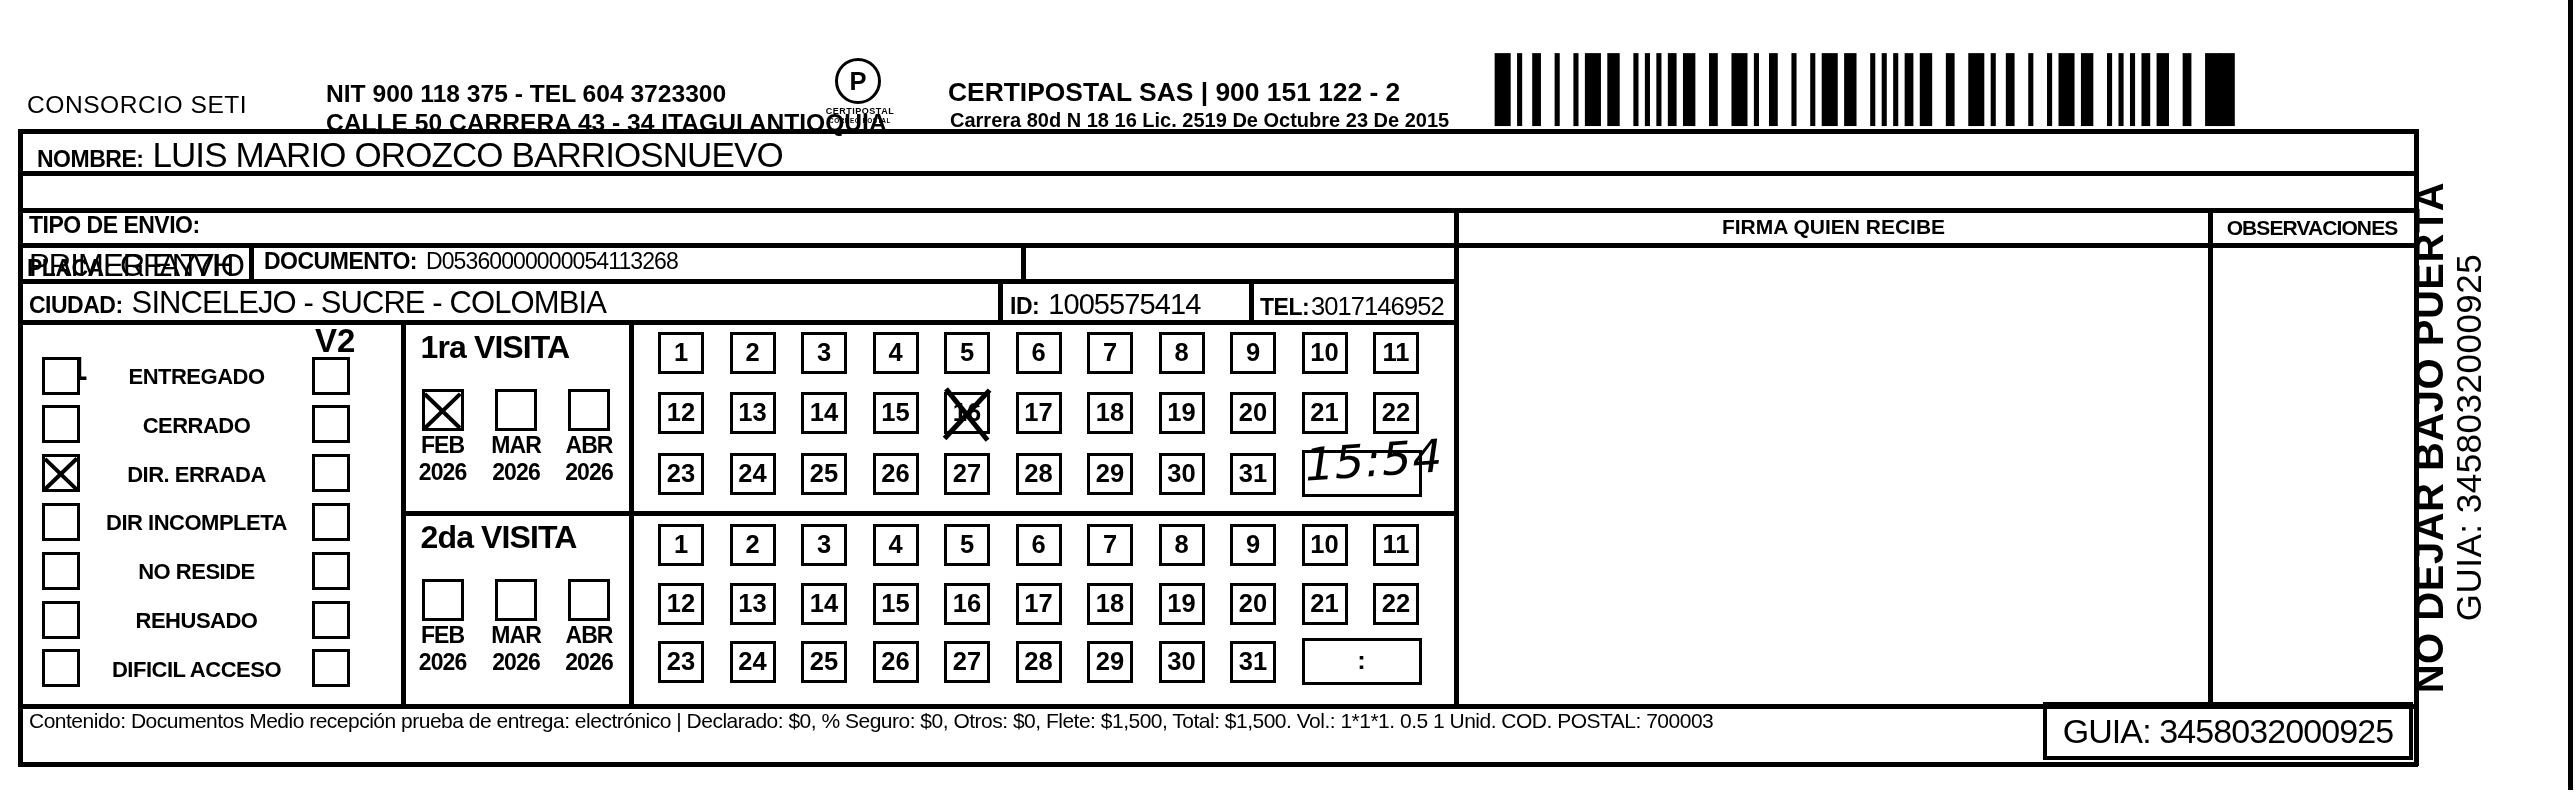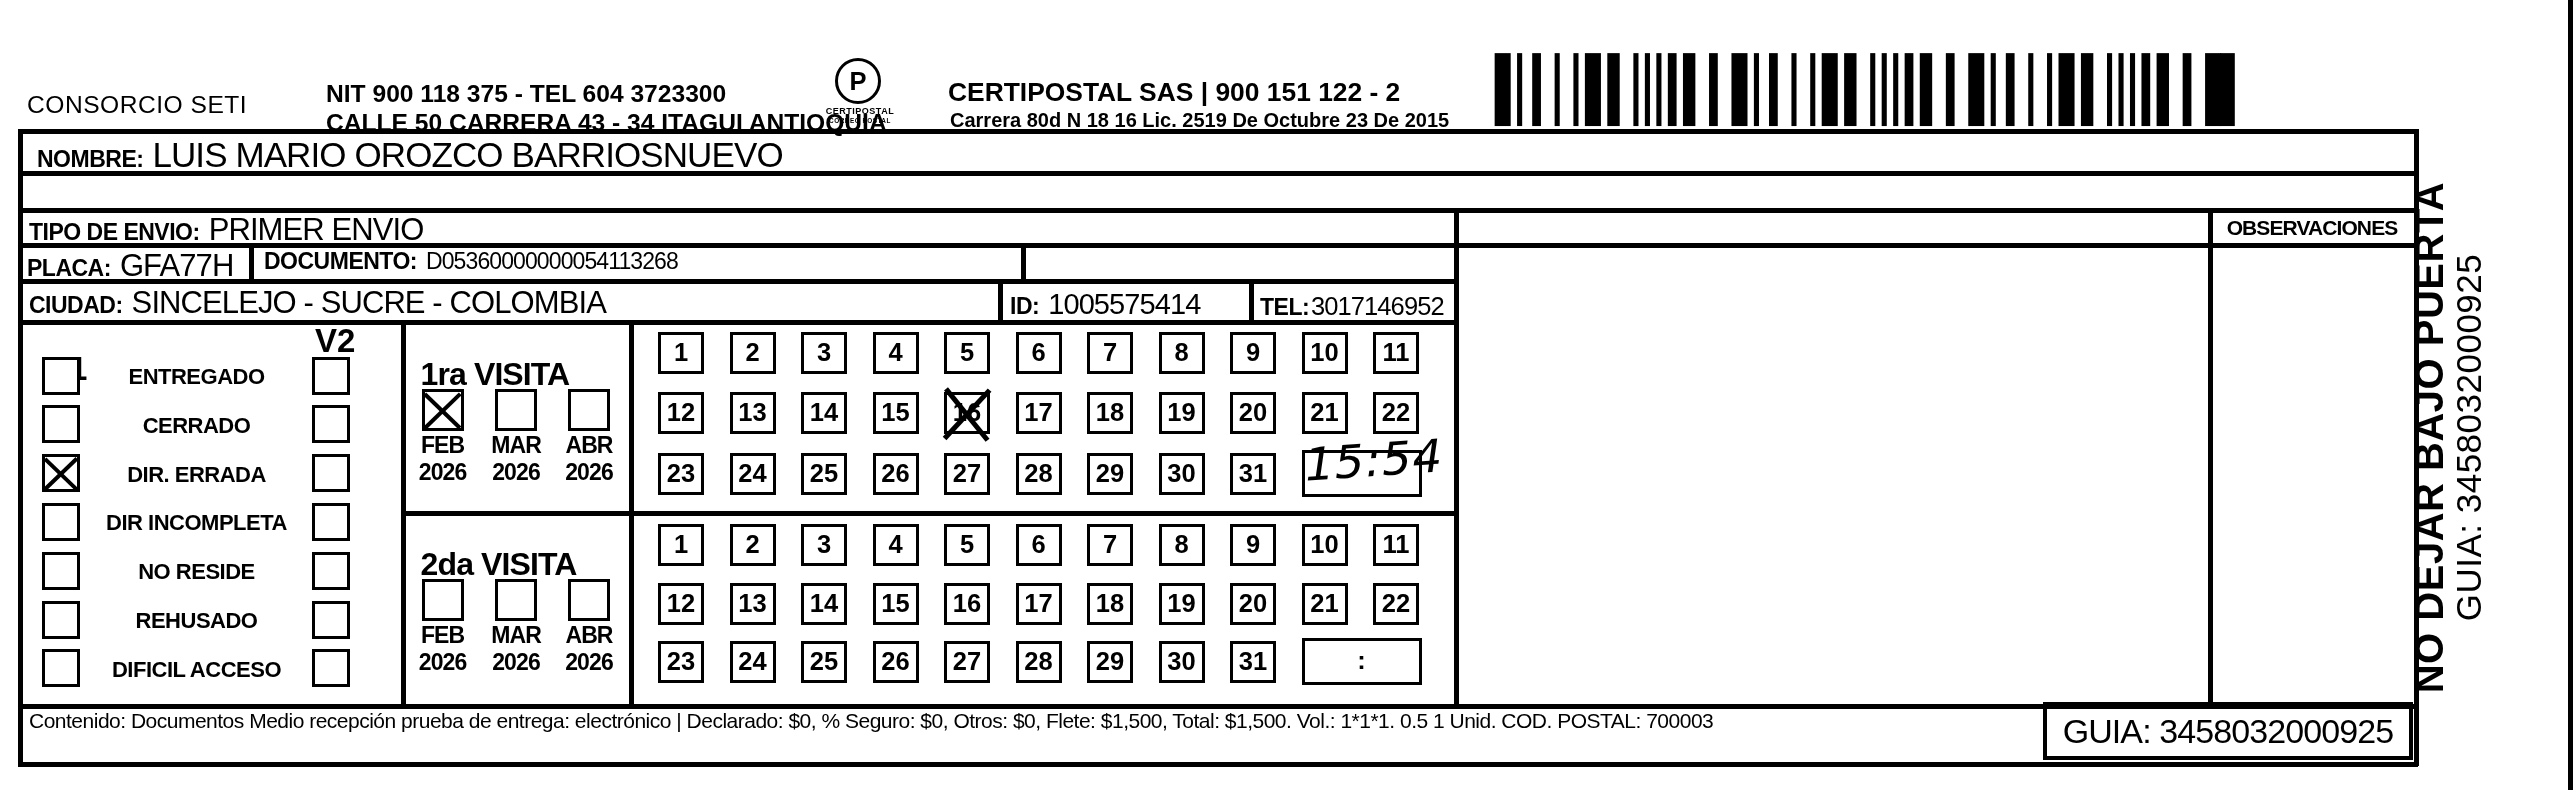--- a/index.html
+++ b/index.html
@@ -11,21 +11,21 @@
   .flabel{font-weight:bold;font-size:23px;letter-spacing:-0.5px;}
   .fvalue{letter-spacing:-0.9px;}
   .hdr{position:absolute;white-space:nowrap;}
   .box{position:absolute;border:3.6px solid #000;box-sizing:border-box;background:#fff;}
   .cbox{position:relative;border:3.6px solid #000;box-sizing:border-box;background:#fff;}
   .checked::before,.checked::after{content:'';position:absolute;left:-18%;top:48%;width:136%;height:3.6px;background:#000;}
   .checked::before{transform:rotate(44deg);}
   .checked::after{transform:rotate(-44deg);}
   .status-label{position:absolute;font-size:22px;font-weight:bold;letter-spacing:-0.5px;}
   .vhead{position:absolute;font-size:33px;font-weight:bold;}
-  .visit-title{position:absolute;left:14.6px;top:3.6px;font-size:32px;font-weight:bold;letter-spacing:-0.9px;white-space:nowrap;margin-top:27px;}
+  .visit-title{position:absolute;left:14.6px;top:3.6px;font-size:32px;font-weight:bold;letter-spacing:-0.9px;white-space:nowrap;}
   .month-col{position:absolute;width:66px;text-align:center;}
   .month-name{font-size:23px;font-weight:bold;margin-top:1px;letter-spacing:-0.9px;}
   .month-year{font-size:23px;font-weight:bold;letter-spacing:-0.9px;}
   .month-col .cbox{width:42px;height:42px;margin:0 auto;}
   .day-row{position:absolute;display:flex;gap:25.5px;}
   .daybox{position:relative;width:46px;height:42px;border:3.6px solid #000;box-sizing:border-box;
           font-size:25.5px;font-weight:bold;text-align:center;line-height:34px;background:#fff;flex:0 0 auto;}
   .crossed::before,.crossed::after{content:'';position:absolute;left:-32%;top:46%;width:164%;height:4.6px;background:#000;}
   .crossed::before{transform:rotate(51deg);}
   .crossed::after{transform:rotate(-47deg);}
@@ -130,21 +130,21 @@
   <div class="ln" style="left:249px;top:243px;width:4.6px;height:41px;"></div>
   <div class="ln" style="left:1021px;top:243px;width:4.6px;height:41px;"></div>
   <div class="ln" style="left:998px;top:279px;width:4.6px;height:46px;"></div>
   <div class="ln" style="left:1249px;top:279px;width:4.6px;height:46px;"></div>
   <div class="ln" style="left:2568px;top:0px;width:4.6px;height:790px;"></div>
 
   <div class="fieldrow" style="left:29px;top:135px;margin-left:8px;">
     <span class="flabel">NOMBRE:</span>
     <span class="fvalue" style="font-size:35px;">LUIS MARIO OROZCO BARRIOSNUEVO</span>
   </div>
-  <div class="fieldrow" style="left:29px;top:212px;">
+  <div class="fieldrow" style="left:29px;top:212px;flex-direction:column;">
     <span class="flabel">TIPO DE ENVIO:</span>
     <span class="fvalue" style="font-size:31px;">PRIMER ENVIO</span>
   </div>
   <div class="fieldrow" style="left:27px;top:248px;">
     <span class="flabel">PLACA:</span>
     <span class="fvalue" style="font-size:31px;">GFA77H</span>
   </div>
   <div class="fieldrow" style="left:264px;top:248px;">
     <span class="flabel">DOCUMENTO:</span>
     <span class="fvalue" style="font-size:23px;">D05360000000054113268</span>
@@ -155,20 +155,21 @@
   </div>
   <div class="fieldrow" style="left:1010px;top:288px;">
     <span class="flabel">ID:</span>
     <span class="fvalue" style="font-size:29px;">1005575414</span>
   </div>
   <div class="fieldrow" style="left:1260px;top:292px;gap:1.8px;">
     <span class="flabel">TEL:</span>
     <span class="fvalue" style="font-size:25.5px;">3017146952</span>
   </div>
 
+  <div class="cellhead" style="left:1459px;top:215px;width:749px;font-size:21px;">FIRMA QUIEN RECIBE</div>
   <div class="cellhead" style="left:2210px;top:216px;width:204px;font-size:21px;letter-spacing:-0.9px;">OBSERVACIONES</div>
   <div class="abs" style="left:1459px;top:247px;width:749px;height:457px;"></div>
   <div class="abs" style="left:2212px;top:247px;width:202px;height:457px;"></div>
 
   <div id="status-section" class="abs" style="left:18px;top:322px;width:383px;height:383px;">
     <div class="vhead" style="left:29px;top:0px;margin-top:28px;">V1</div>
     <div class="vhead" style="left:297px;top:0px;">V2</div>
   <div class="box" style="left: 24px; top: 35px; width: 38px; height: 38px;"></div>
       <div class="status-label" style="left: 69px; top: 42px; width: 219px; text-align: center;">ENTREGADO</div>
       <div class="box" style="left: 294px; top: 35px; width: 38px; height: 38px;"></div>

